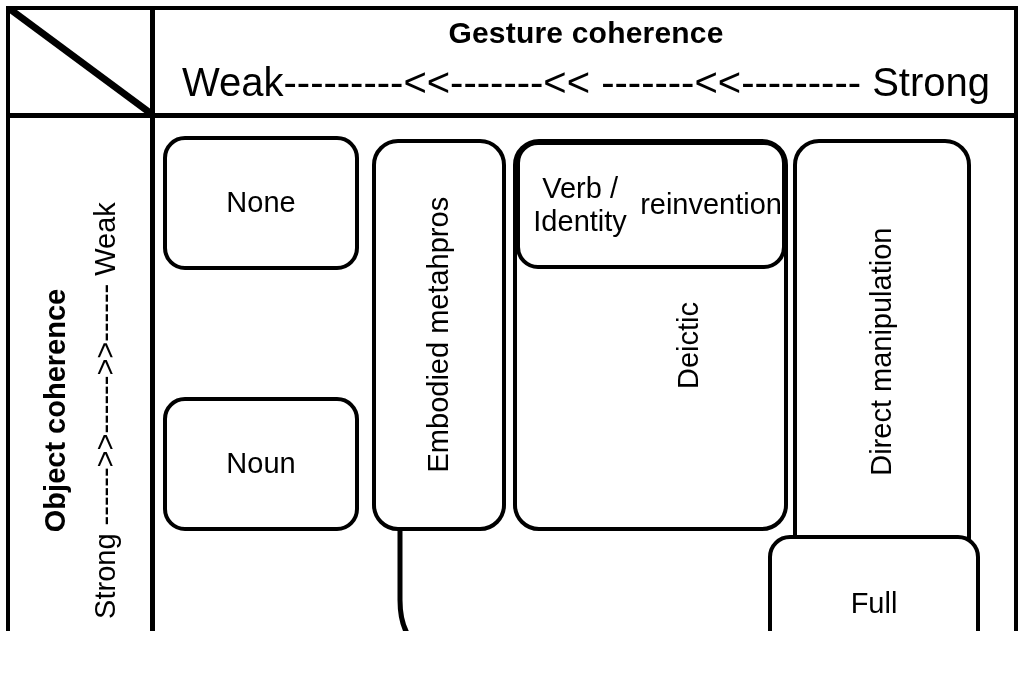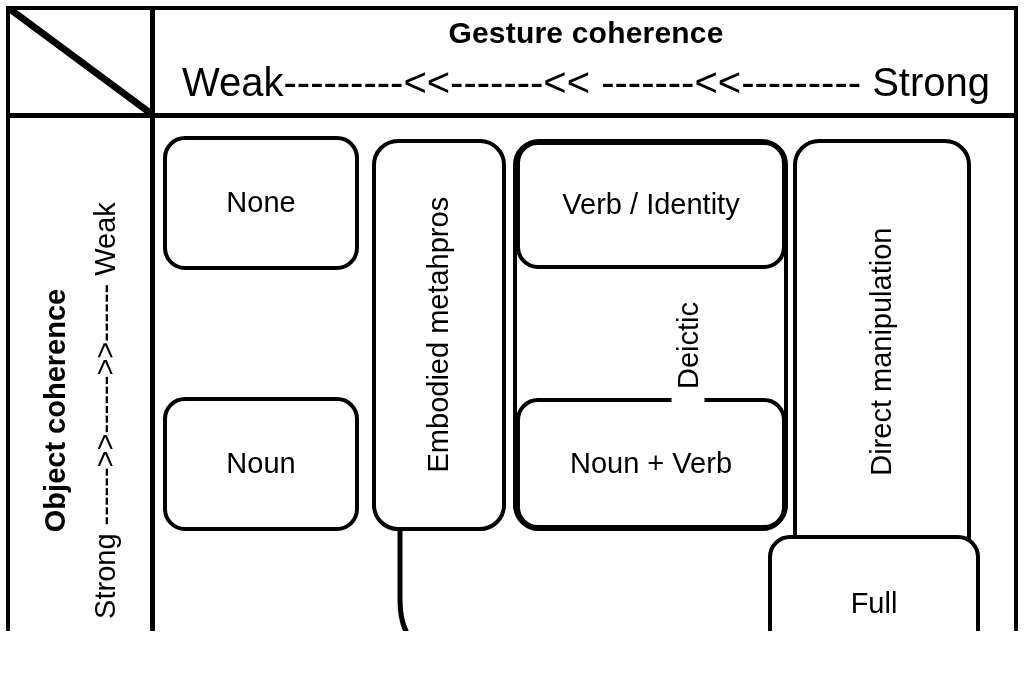--- a/index.html
+++ b/index.html
@@ -79,25 +79,23 @@
   <div class="node vert z3" style="left:372px;top:139px;width:134px;height:392px;">
     <span class="vlabel">Embodied metahpros</span>
   </div>
 
   <div class="node vert z2" style="left:513px;top:139px;width:275px;height:392px;"></div>
 
   <div class="deictic-label" style="left:616px;top:329px;width:140px;text-align:center;">Deictic</div>
 
   <div class="node z3" style="left:516px;top:141px;width:270px;height:128px;">
     <span>Verb / Identity</span>
+    <span>reinvention</span>
   </div>
 
-  <div class="node z3" style="left:516px;top:398px;width:270px;height:131px;">
-    <span>Noun + Verb</span>
-  </div>
 
   <div class="node vert z3" style="left:793px;top:139px;width:178px;height:425px;">
     <span class="vlabel">Direct manipulation</span>
   </div>
 
   <div class="node z5" style="left:768px;top:535px;width:212px;height:137px;">
     <span>Full</span>
   </div>
 
 </div>

